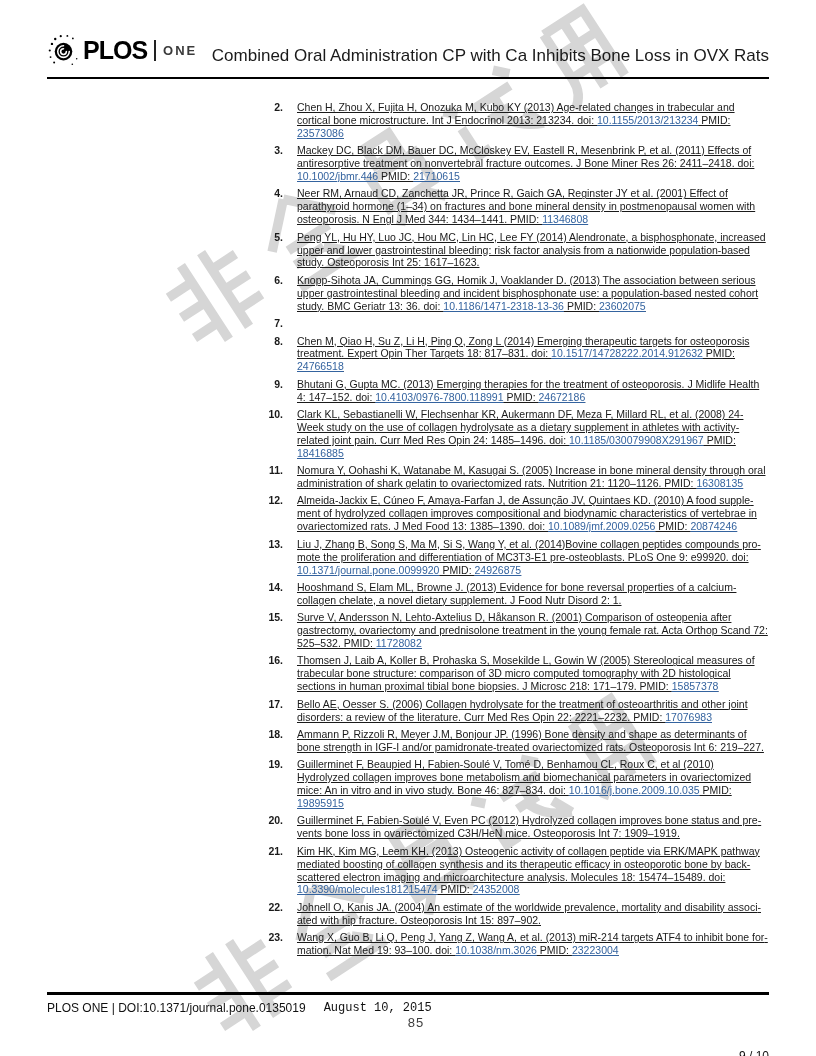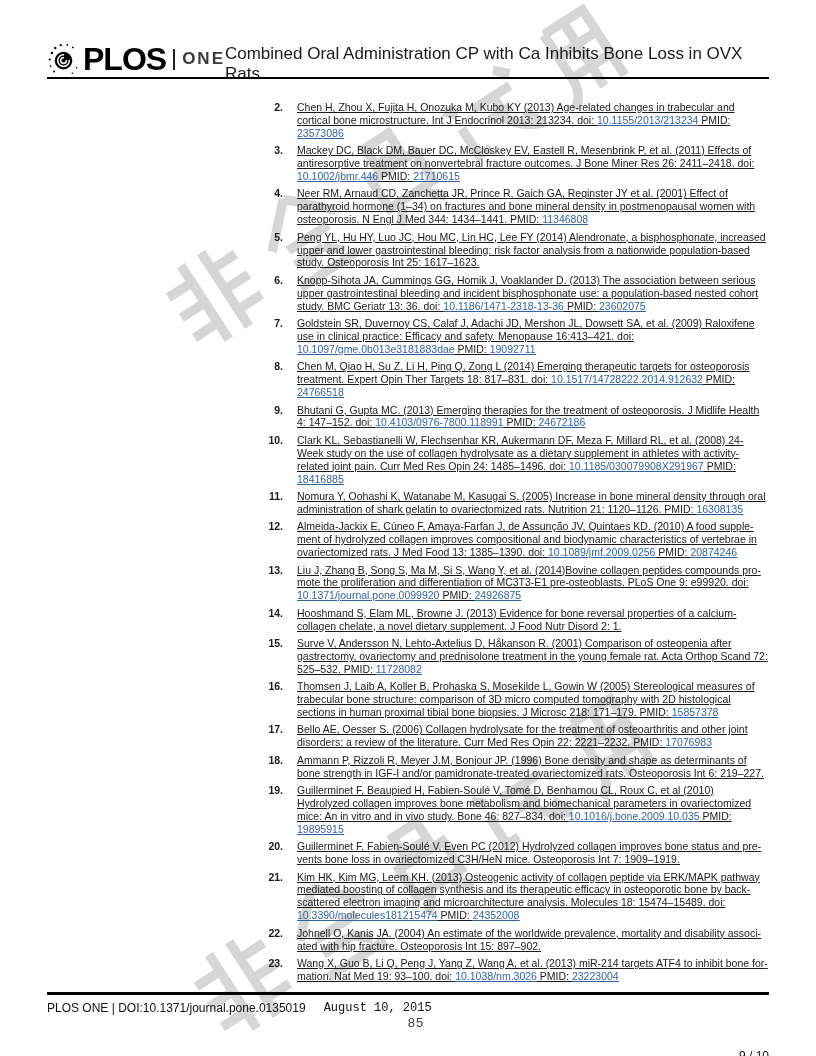--- a/index.html
+++ b/index.html
@@ -7,23 +7,23 @@
   .page { position:relative; width:816px; height:1056px; background:#fff; overflow:hidden; }
 
   
   .wm { position:absolute; left:0; top:0; width:816px; height:1056px; z-index:0; pointer-events:none; }
   .wm .glyphs path { stroke:var(--wm,#d6d6d6); stroke-width:9.5; fill:none; stroke-linecap:butt; stroke-linejoin:miter; }
 
   
   .header { position:absolute; z-index:1; left:47px; top:34px; width:722px; display:flex; align-items:center; }
   .logo { display:flex; align-items:center; }
   .logo-mark { width:33px; height:33px; display:block; }
-  .logo-plos { font-size:32px; font-weight:bold; letter-spacing:-1px; color:#000; margin-left:3px; }
+  .logo-plos { font-size:25px; font-weight:bold; letter-spacing:-1px; color:#000; margin-left:3px; }
   .logo-div { width:2px; height:21px; background:#222; margin:0 7px; }
-  .logo-one { font-size:17px; font-weight:bold; letter-spacing:2px; color:#3a3a3a; }
+  .logo-one { font-size:13px; font-weight:bold; letter-spacing:2px; color:#3a3a3a; }
   .running-title { margin-left:auto; font-size:17px; color:var(--text,#1a1a1a); padding-top:10px; }
   .header-rule { position:absolute; z-index:1; left:47px; width:722px; top:77px; height:2px; background:#000; }
 
   
   .refs { position:absolute; z-index:1; left:47px; top:101px; width:722px; margin:0; padding:0; list-style:none;
           font-size:10.5px; line-height:1.23; color:var(--text,#1a1a1a); }
   .refs li { display:flex; margin-bottom:4.5px; }
   .ref-num { flex:0 0 236px; text-align:right; font-weight:bold; }
   .ref-body { margin-left:14px; width:472px;text-decoration:underline; }
   .ref-body a { color:var(--link,#34639f); text-decoration:underline; cursor:pointer; }
@@ -105,21 +105,20 @@
       <li>
         <span class="ref-num">5.</span>
         <span class="ref-body">Peng YL, Hu HY, Luo JC, Hou MC, Lin HC, Lee FY (2014) Alendronate, a bisphosphonate, increased upper and lower gastrointestinal bleeding: risk factor analysis from a nationwide population-based study. Osteoporosis Int 25: 1617–1623.</span>
       </li>
       <li>
         <span class="ref-num">6.</span>
         <span class="ref-body">Knopp-Sihota JA, Cummings GG, Homik J, Voaklander D. (2013) The association between serious upper gastrointestinal bleeding and incident bisphosphonate use: a population-based nested cohort study. BMC Geriatr 13: 36. doi: <a href="#">10.1186/1471-2318-13-36</a> PMID: <a href="#">23602075</a></span>
       </li>
       <li>
         <span class="ref-num">7.</span>
-        <span class="ref-body">Goldstein SR, Duvernoy CS, Calaf J, Adachi JD, Mershon JL, Dowsett SA, et al. (2009) Raloxifene use in clinical practice: Efficacy and safety. Menopause 16:413–421. doi: <a href="#">10.1097/gme.0b013e3181883dae</a> PMID: <a href="#">19092711</a></span>
       </li>
       <li>
         <span class="ref-num">8.</span>
         <span class="ref-body">Chen M, Qiao H, Su Z, Li H, Ping Q, Zong L (2014) Emerging therapeutic targets for osteoporosis treat­ment. Expert Opin Ther Targets 18: 817–831. doi: <a href="#">10.1517/14728222.2014.912632</a> PMID: <a href="#">24766518</a></span>
       </li>
       <li>
         <span class="ref-num">9.</span>
         <span class="ref-body">Bhutani G, Gupta MC. (2013) Emerging therapies for the treatment of osteoporosis. J Midlife Health 4: 147–152. doi: <a href="#">10.4103/0976-7800.118991</a> PMID: <a href="#">24672186</a></span>
       </li>
       <li>

